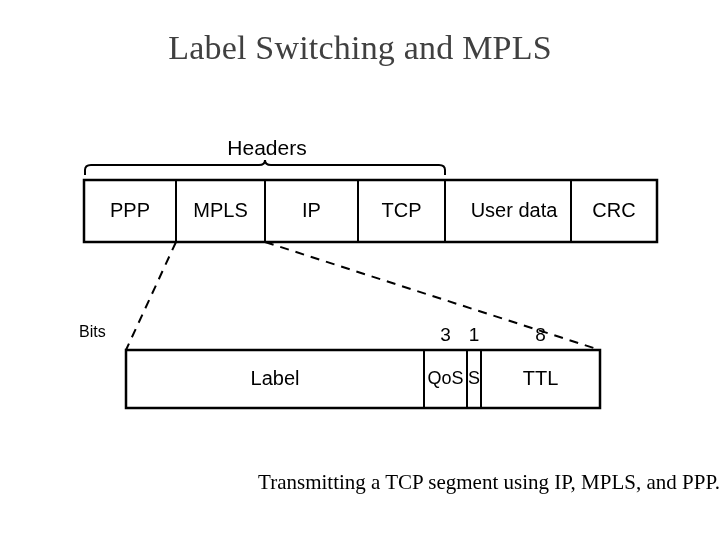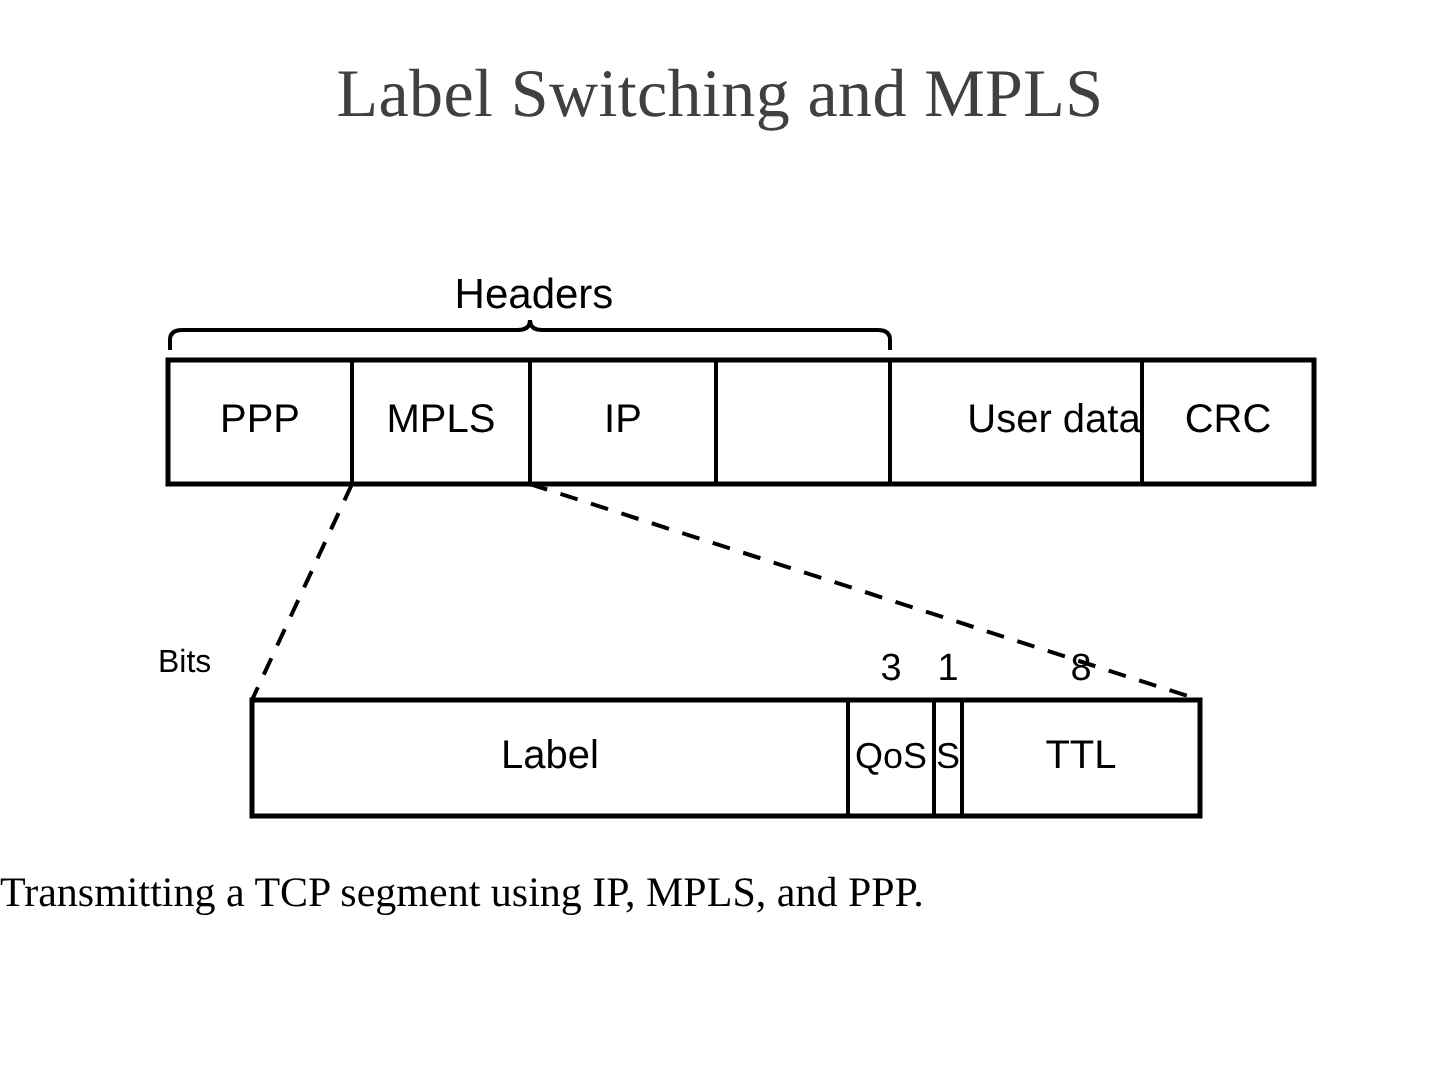--- a/index.html
+++ b/index.html
@@ -101,23 +101,23 @@
     height: 24px;
     line-height: 24px;
     text-align: center;
     font-size: 19px;
   }
 
   
   #caption {
     position: absolute;
     left: 0;
-    top: 432px;
+    top: 468px;
     width: 720px;
-    text-align: left;
+    text-align: right;
     font-family: "Liberation Serif", "DejaVu Serif", serif;
     font-size: 21px;
     line-height: 28px;
     color: #000000;
     white-space: nowrap;
   }
 </style>
 </head>
 <body>
 
@@ -164,21 +164,22 @@
 
     </svg>
 
     <div class="fig-text headers-label">Headers</div>
 
     <div class="fig-text bits-label">Bits</div>
 
     <div class="cell-label" style="left:84px;  width:92px;">PPP</div>
     <div class="cell-label" style="left:265px; width:93px;">IP</div>
     <div class="cell-label" style="left:176px; width:89px;">MPLS</div>
-    <div class="cell-label" style="left:468px; width:118px;text-align:center;">User data</div>
+    <div class="cell-label" style="left:358px; width:87px;">TCP</div>
+    <div class="cell-label" style="left:455px; width:118px;text-align:center;">User data</div>
     <div class="cell-label" style="left:571px; width:86px;">CRC</div>
 
     <div class="bit-num" style="left:424px; width:43px;">3</div>
     <div class="bit-num" style="left:463px; width:22px;">1</div>
     <div class="bit-num" style="left:481px; width:119px;">8</div>
 
     <div class="field-label" style="left:126px; width:298px;">Label</div>
     <div class="field-label narrow" style="left:424px; width:43px;">QoS</div>
     <div class="field-label narrow" style="left:467px; width:14px;">S</div>
     <div class="field-label" style="left:481px; width:119px;">TTL</div>

